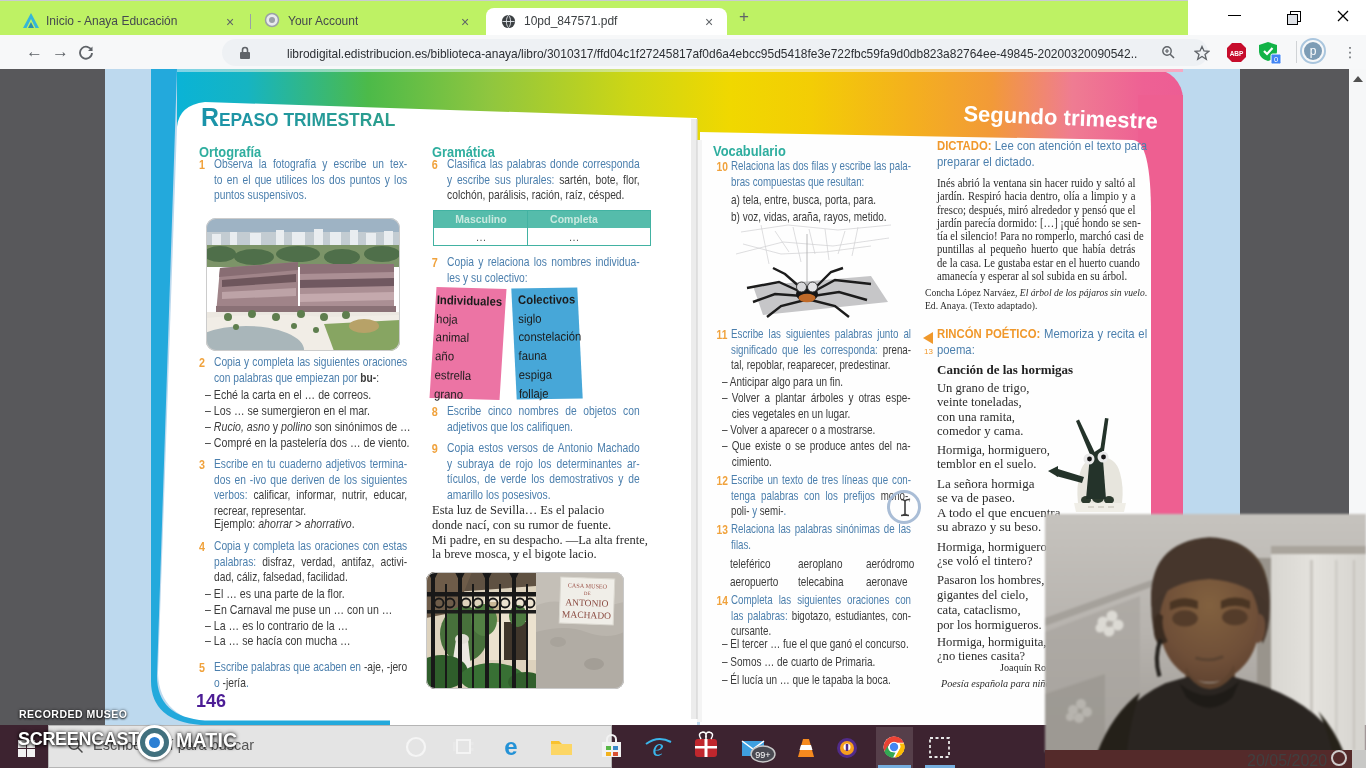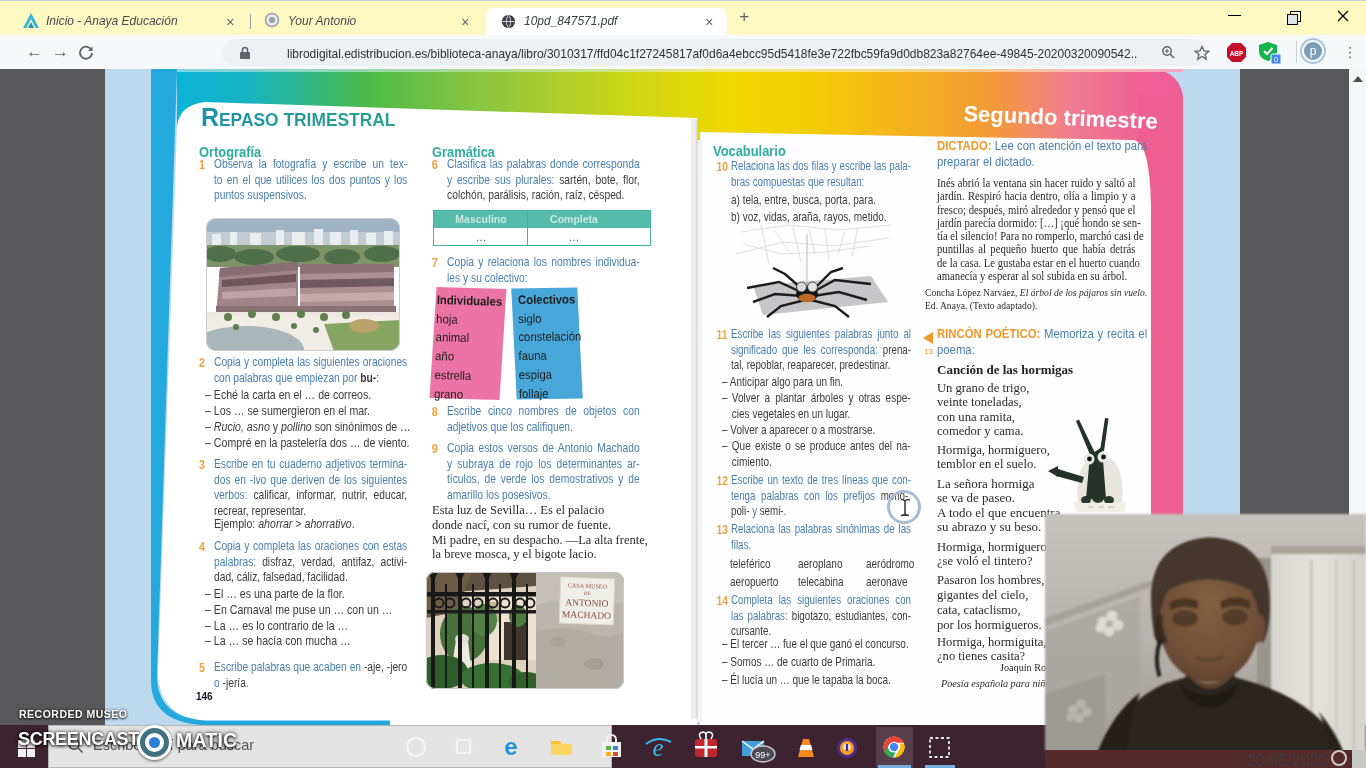--- a/index.html
+++ b/index.html
@@ -1,19 +1,19 @@
 <!DOCTYPE html>
 <html><head>
 <meta charset="utf-8">
 <style>
   html,body{margin:0;padding:0;width:1366px;height:768px;overflow:hidden;
     font-family:"Liberation Sans",sans-serif;}
   .abs{position:absolute;}
   
-  #tabbar{position:absolute;left:0;top:0;width:1366px;height:35px;background:#fef9c3;font-style:italic;}
+  #tabbar{position:absolute;left:0;top:0;width:1188px;height:35px;background:#bef264;}
   .tab{position:absolute;top:9px;height:26px;font-size:12px;color:#45494e;}
   .tab .title{position:absolute;top:5px;white-space:nowrap;overflow:hidden;}
   .tabx{position:absolute;top:5px;width:16px;height:16px;color:#5f6368;font-size:14px;line-height:16px;text-align:center;}
   #tabactive{position:absolute;left:486px;top:8px;width:241px;height:27px;background:#fff;border-radius:8px 8px 0 0;}
   #toolbar{position:absolute;left:0;top:35px;width:1366px;height:34px;background:#f7f8f9;border-bottom:1px solid #d0d3d6;}
   .navic{position:absolute;top:3px;color:#5f6368;font-size:17px;}
   #omni{position:absolute;left:222px;top:4px;width:986px;height:27px;border-radius:14px;background:#eef1f4;}
   #urltxt{position:absolute;left:65px;top:6.5px;width:924px;font-size:13px;color:#2c2f33;white-space:nowrap;overflow:hidden;transform:scaleX(0.92);transform-origin:0 0;}
   
   #pdfbg{position:absolute;left:0;top:69px;width:1366px;height:699px;background:#58585b;}
@@ -64,21 +64,21 @@
     </svg>
     <div class="title" style="left:36px;">Inicio - Anaya Educación</div>
     <div class="tabx" style="left:212px;">×</div>
   </div>
   <div style="position:absolute;left:250px;top:14px;width:1px;height:15px;background:#9aa0a6;"></div>
   <div class="tab" style="left:252px;width:232px;">
     <svg class="abs" style="left:12px;top:3px" width="16" height="16" viewBox="0 0 16 16">
       <circle cx="8" cy="8" r="6.5" fill="#e8eaed" stroke="#9aa0a6" stroke-width="1.5"></circle>
       <circle cx="8" cy="8" r="3" fill="#9aa0a6"></circle>
     </svg>
-    <div class="title" style="left:36px;">Your Antonio</div>
+    <div class="title" style="left:36px;">Your Account</div>
     <div class="tabx" style="left:205px;">×</div>
   </div>
   <div id="tabactive">
     <svg class="abs" style="left:15px;top:6px" width="15" height="15" viewBox="0 0 16 16">
       <circle cx="8" cy="8" r="7" fill="#3c4043"></circle>
       <path d="M1.5 8 L14.5 8 M8 1.5 C5 4 5 12 8 14.5 M8 1.5 C11 4 11 12 8 14.5" stroke="#dee1e6" stroke-width="1" fill="none"></path>
     </svg>
     <div class="title" style="position:absolute;left:38px;top:6px;font-size:12px;color:#3c4043;">10pd_847571.pdf</div>
     <div class="tabx" style="left:215px;top:6px;">×</div>
   </div>
@@ -245,21 +245,21 @@
 </div>
 <div class="d c1d" style="left:205px;top:587px;">– El … es una parte de la flor.</div>
 <div class="d c1d" style="left:205px;top:603px;">– En Carnaval me puse un … con un …</div>
 <div class="d c1d" style="left:205px;top:619px;">– La … es lo contrario de la …</div>
 <div class="d c1d" style="left:205px;top:634px;">– La … se hacía con mucha …</div>
 <div class="p c1p" style="left:214px;top:660px;">
     <span class="nm">5</span>
   <div>Escribe palabras que acaben en <span class="b">-aje, -jero</span></div>
   <div class="e">o <span class="b">-jería</span>.</div>
 </div>
-<div class="abs" style="left:196px;top:691px;font-size:10px;font-weight:bold;color:#0f172a;text-align:center;">146</div>
+<div class="abs" style="left:196px;top:691px;font-size:18px;font-weight:bold;color:#4c1d95;text-align:center;">146</div>
 
 <div class="tealhead" style="left:432px;top:144px;">Gramática</div>
 <div class="p c2p" style="left:447px;top:157px;">
     <span class="nm">6</span>
   <div>Clasifica las palabras donde corresponda</div>
   <div>y escribe sus plurales: <span class="b">sartén, bote, flor,</span></div>
   <div class="e"><span class="b">colchón, parálisis, ración, raíz, césped.</span></div>
 </div>
 
 <div class="abs" style="left:433px;top:210px;width:218px;height:36px;border:1.6px solid #42b2a2;box-sizing:border-box;">

